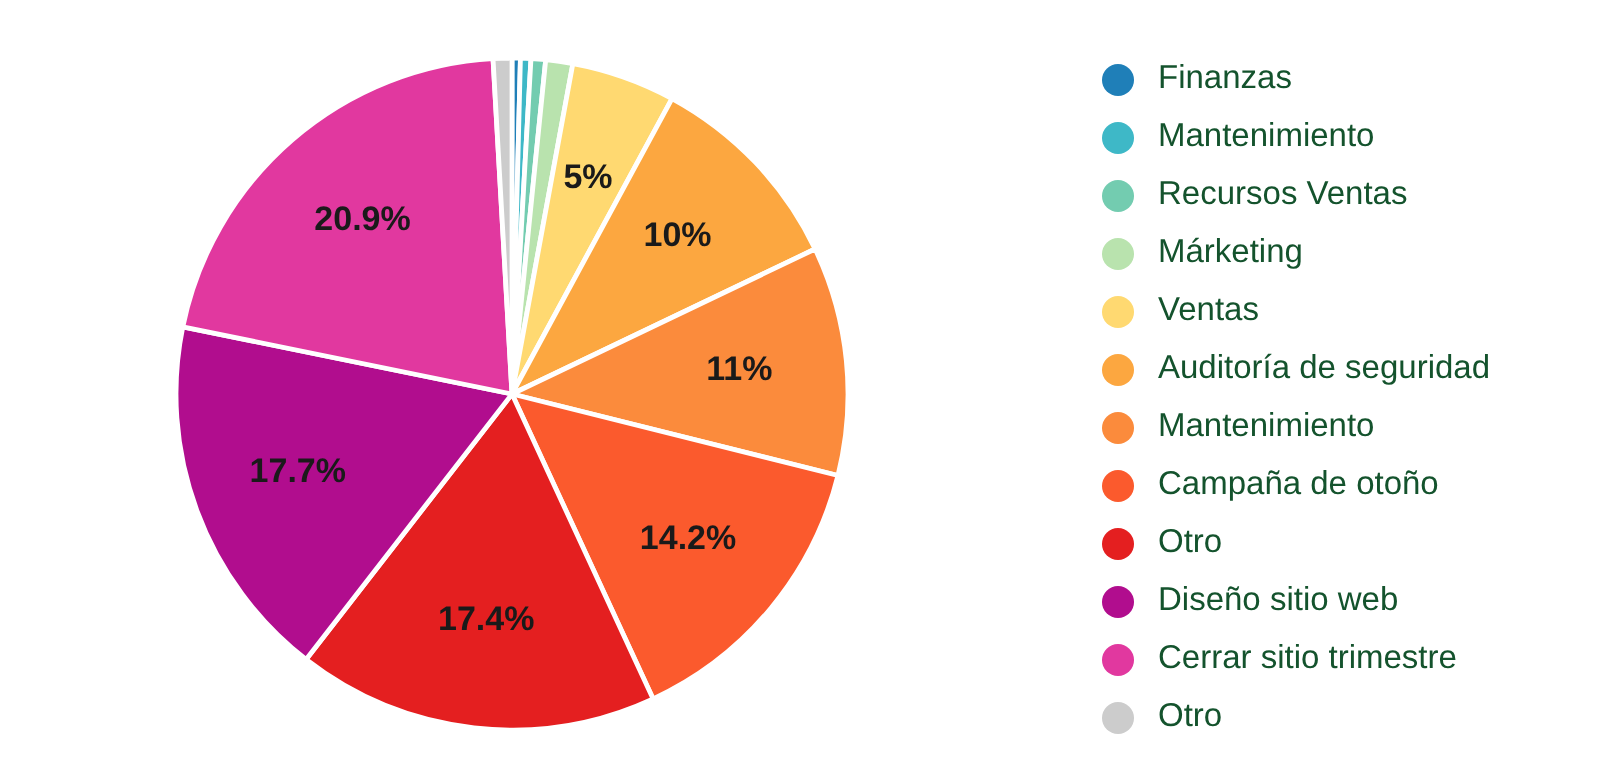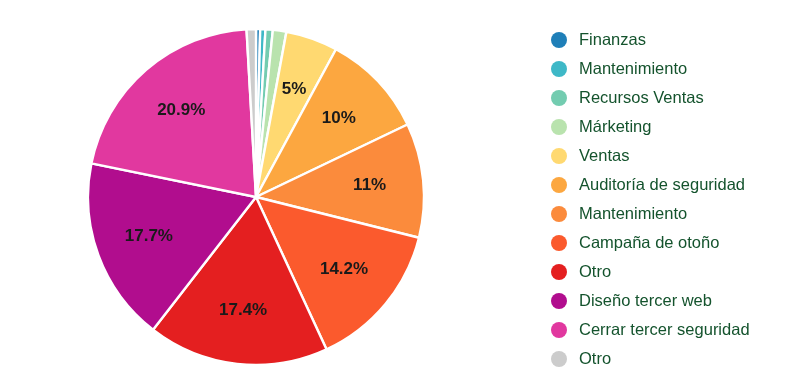--- a/index.html
+++ b/index.html
@@ -131,25 +131,25 @@
       <div class="legend-item">
         <span class="legend-swatch" style="background: rgb(251, 90, 45);"></span>
         <span class="legend-label">Campaña de otoño</span>
       </div>
       <div class="legend-item">
         <span class="legend-swatch" style="background: rgb(228, 31, 32);"></span>
         <span class="legend-label">Otro</span>
       </div>
       <div class="legend-item">
         <span class="legend-swatch" style="background: rgb(177, 13, 142);"></span>
-        <span class="legend-label">Diseño tercer web</span>
+        <span class="legend-label">Diseño sitio web</span>
       </div>
       <div class="legend-item">
         <span class="legend-swatch" style="background: rgb(225, 56, 159);"></span>
-        <span class="legend-label">Cerrar tercer seguridad</span>
+        <span class="legend-label">Cerrar sitio trimestre</span>
       </div>
       <div class="legend-item">
         <span class="legend-swatch" style="background: rgb(204, 204, 204);"></span>
         <span class="legend-label">Otro</span>
       </div>
     </div>
 
 </div>
 
 </body></html>

